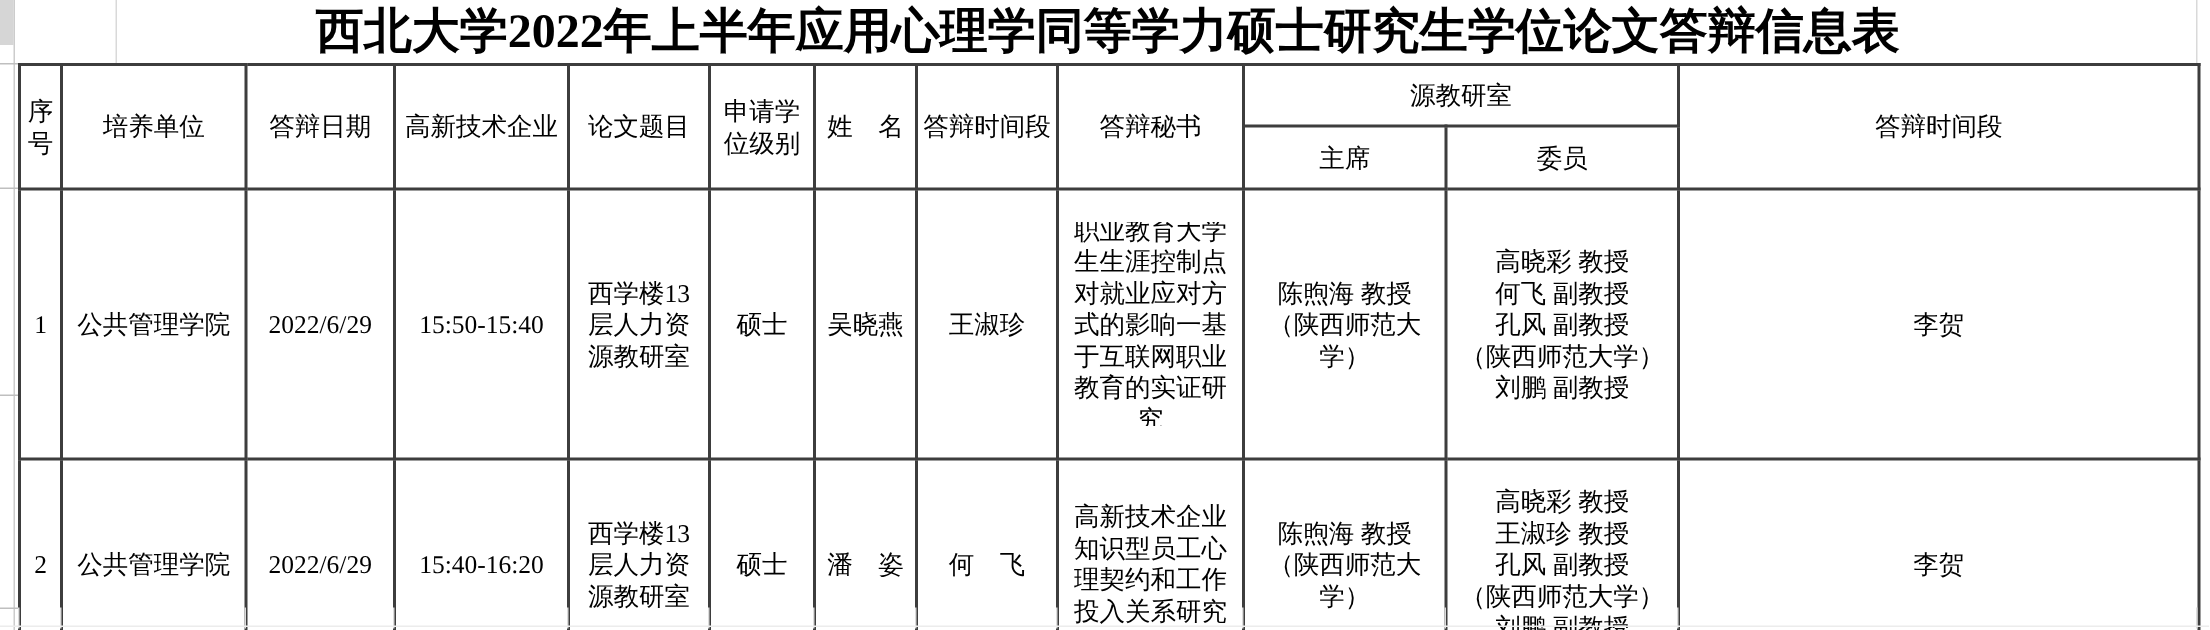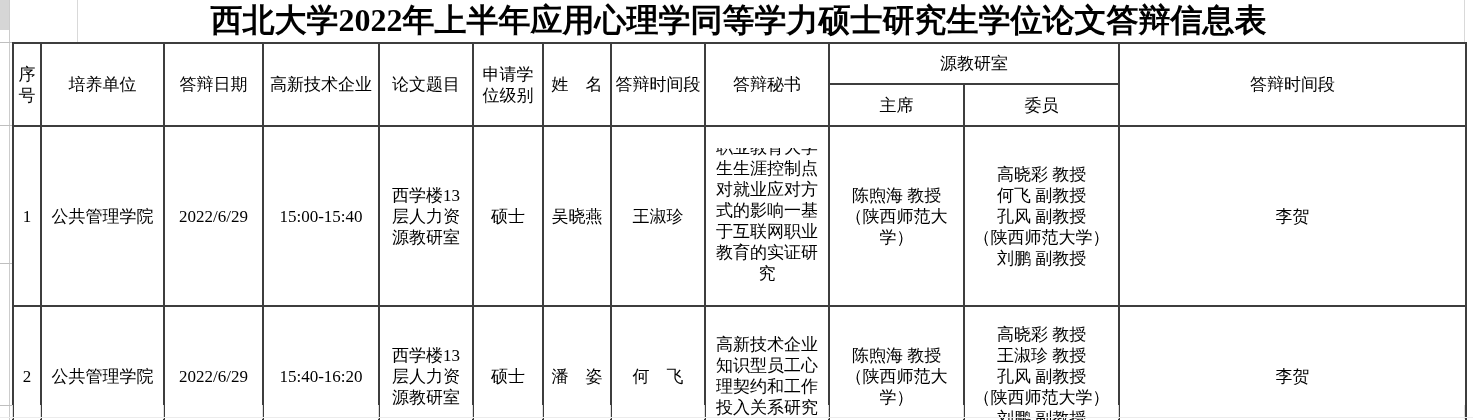--- a/index.html
+++ b/index.html
@@ -32,21 +32,21 @@
     text-align:center; vertical-align:middle;
     font-size:17px; font-weight:normal; padding:0 2px;
     line-height:21px; white-space:pre-line; overflow:hidden;
   }
   tr.hrow1 { height:41px; }
   tr.hrow2 { height:42px; }
   tr.drow1 { height:138px; }
   tr.drow2 { height:140px; }
   .clipbox {
     height:136px; overflow:hidden;
-    display:flex; align-items:flex-end; justify-content:center;
+    display:flex; align-items:center; justify-content:center;
   }
   .clipbox span { white-space:pre-line; }
 </style>
 </head>
 <body>
 
 <div class="page">
 
   <div class="gutter-block"></div>
   <div class="gutter-vline"></div>
@@ -92,21 +92,21 @@
     </tr>
     <tr class="hrow2">
       <th>主席</th>
       <th>委员</th>
     </tr>
 
     <tr class="drow1">
       <td>1</td>
       <td>公共管理学院</td>
       <td>2022/6/29</td>
-      <td>15:00-15:40</td>
+      <td>15:50-15:40</td>
       <td>西学楼13
 层人力资
 源教研室</td>
       <td>硕士</td>
       <td>吴晓燕</td>
       <td>王淑珍</td>
       <td>
         <div class="clipbox"><span>职业教育大学
 生生涯控制点
 对就业应对方

